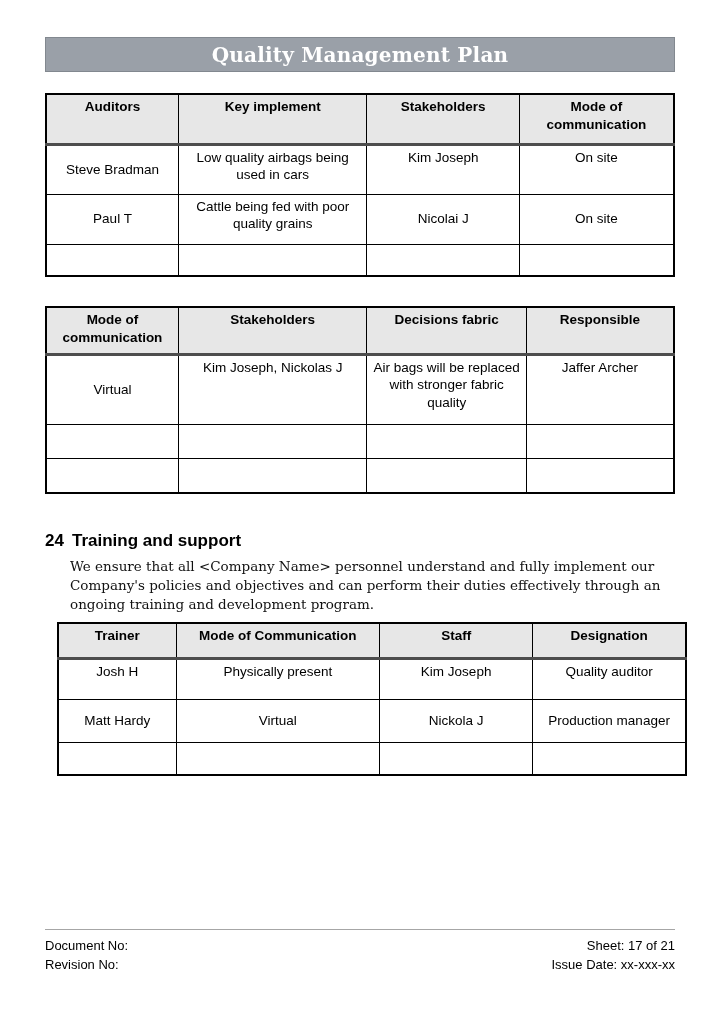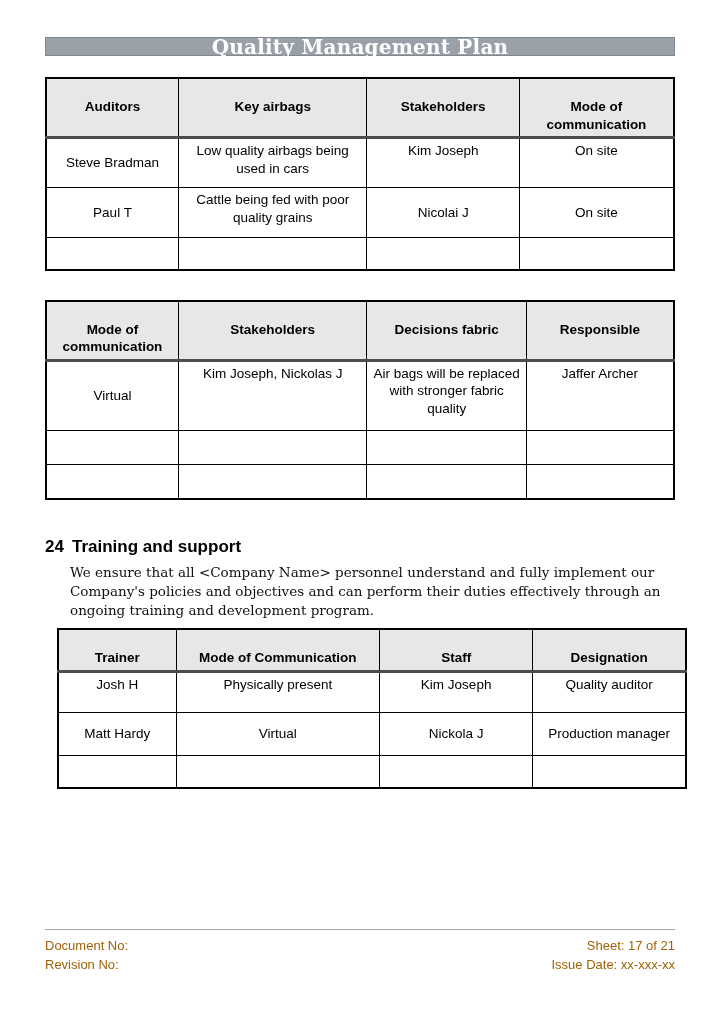--- a/index.html
+++ b/index.html
@@ -16,21 +16,21 @@
     position: absolute;
     left: 45px;
     right: 45px;
     top: 0;
     bottom: 0;
   }
 
   
   .banner {
     margin-top: 37px;
-    height: 19px;
+    height: 35px;
     background: #9AA0A8;
     border: 1px solid #82888F;
     display: flex;
     align-items: center;
     justify-content: center;
   }
   .banner .title {
     font-family: "DejaVu Serif", serif;
     font-weight: bold;
     font-size: 20px;
@@ -50,21 +50,21 @@
     text-align: center;
     font-size: 13.5px;
     line-height: 1.3;
     padding: 3px 5px;
     overflow: hidden;
   }
   th {
     background: #E7E7E7;
     font-weight: bold;
     vertical-align: top;
-    padding-top: 19px;
+    padding-top: 3px;
     border-bottom: 3px solid #4d4d4d;
   }
   td { vertical-align: top; }
 
   
   .t1 { margin-top: 21px; }
   .t1 th { height: 50px; }
   .t1 tbody tr:nth-child(1) td { height: 50px; }
   .t1 tbody tr:nth-child(1) td:first-child { vertical-align: middle; margin-top: 21px; }
   .t1 tbody tr:nth-child(2) td { height: 50px; vertical-align: middle; }
@@ -114,21 +114,21 @@
   
   .footer {
     position: absolute;
     left: 0;
     right: 0;
     top: 929px;
     border-top: 1px solid #A6A6A6;
     padding-top: 6px;
     display: flex;
     justify-content: space-between;
-    color: #a16207;
+    color: #000000;
     font-size: 13px;
     line-height: 19px;
   }
   .footer .right { text-align: right; }
 </style>
 </head>
 <body>
 
 <div class="page">
 
@@ -139,21 +139,21 @@
   <table class="t1">
     <colgroup>
         <col style="width:21.1%">
         <col style="width:30%">
         <col style="width:24.3%">
         <col style="width:24.6%">
       </colgroup>
     <thead>
       <tr>
         <th>Auditors</th>
-        <th>Key airbags</th>
+        <th>Key implement</th>
         <th>Stakeholders</th>
         <th>Mode of communication</th>
       </tr>
     </thead>
     <tbody>
       <tr>
         <td>Steve Bradman</td>
         <td>Low quality airbags being used in cars</td>
         <td>Kim Joseph</td>
         <td>On site</td>

